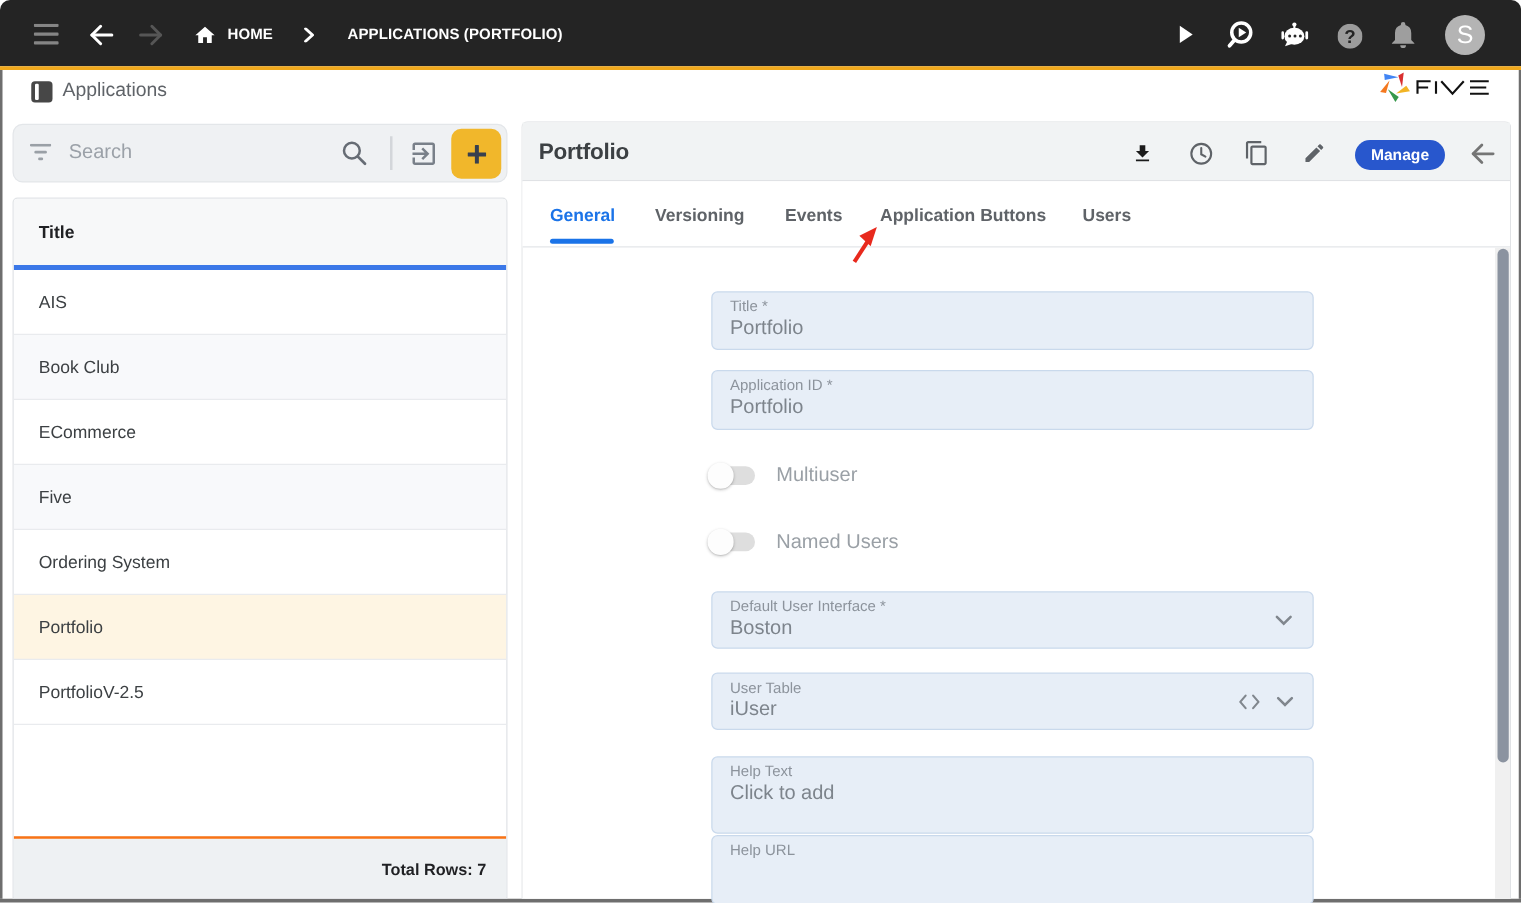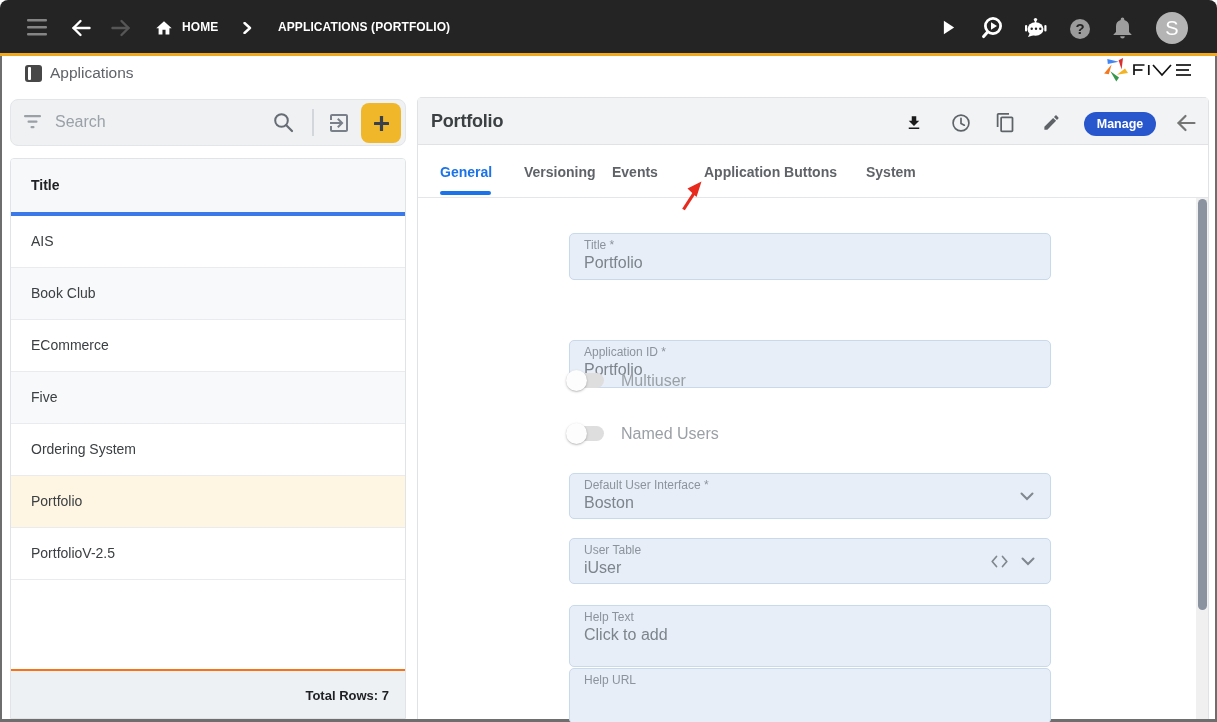--- a/index.html
+++ b/index.html
@@ -206,23 +206,23 @@
 </div>
 
 <div class="abs" id="rpanel">
   <div id="rhead">
     <div id="rtitle">Portfolio</div>
     <div id="managebtn">Manage</div>
   </div>
   <div id="tabs">
     <span class="tab tabactive" style="left:22px">General</span>
     <span class="tab" style="left:106px">Versioning</span>
-    <span class="tab" style="left:194px">Events</span>
+    <span class="tab" style="left:210px">Events</span>
     <span class="tab" style="left:286px">Application Buttons</span>
-    <span class="tab" style="left:448px">System</span>
+    <span class="tab" style="left:448px">Users</span>
     <div id="tabline"></div>
   </div>
 </div>
 <svg class="abs" style="left:905px; top:114px;" width="18" height="18" viewBox="0 0 24 24">
   <path fill="#1b1b1b" d="M19 9h-4V3H9v6H5l7 7 7-7zM5 18v2h14v-2H5z"></path>
 </svg>
 <svg class="abs" style="left:951px; top:113px;" width="20" height="20" viewBox="0 0 24 24">
   <circle cx="12" cy="12" r="9.5" fill="none" stroke="#5f6368" stroke-width="2"></circle>
   <path d="M12 6.5v6l4 2.2" fill="none" stroke="#5f6368" stroke-width="2" stroke-linecap="round"></path>
 </svg>
@@ -241,21 +241,21 @@
 
 <svg class="abs" style="left:675px; top:175px;" width="36" height="42" viewBox="0 0 36 42">
   <path d="M8.5 34.5 L19.5 17.5" stroke="#e8291d" stroke-width="3.2" fill="none"></path>
   <polygon points="26.5,6.5 12.5,13.5 21.5,22" fill="#e8291d"></polygon>
 </svg>
 
 <div class="field" style="top:233px; height:47px;">
     <span class="lab">Title *</span>
     <span class="val">Portfolio</span>
   </div>
-<div class="field" style="top:296px; height:48px;margin-top:44px;">
+<div class="field" style="top:296px; height:48px;">
     <span class="lab">Application ID *</span>
     <span class="val">Portfolio</span>
   </div>
 <div class="tgl-track" style="left:568px; top:373px;"></div>
 <div class="tgl-knob" style="left:566px; top:370px;"></div>
 <div class="tgl-lab" style="top:372px;">Multiuser</div>
 <div class="tgl-track" style="left:568px; top:426px;"></div>
 <div class="tgl-knob" style="left:566px; top:423px;"></div>
 <div class="tgl-lab" style="top:425px;">Named Users</div>
 <div class="field" style="top:473px; height:46px;">

